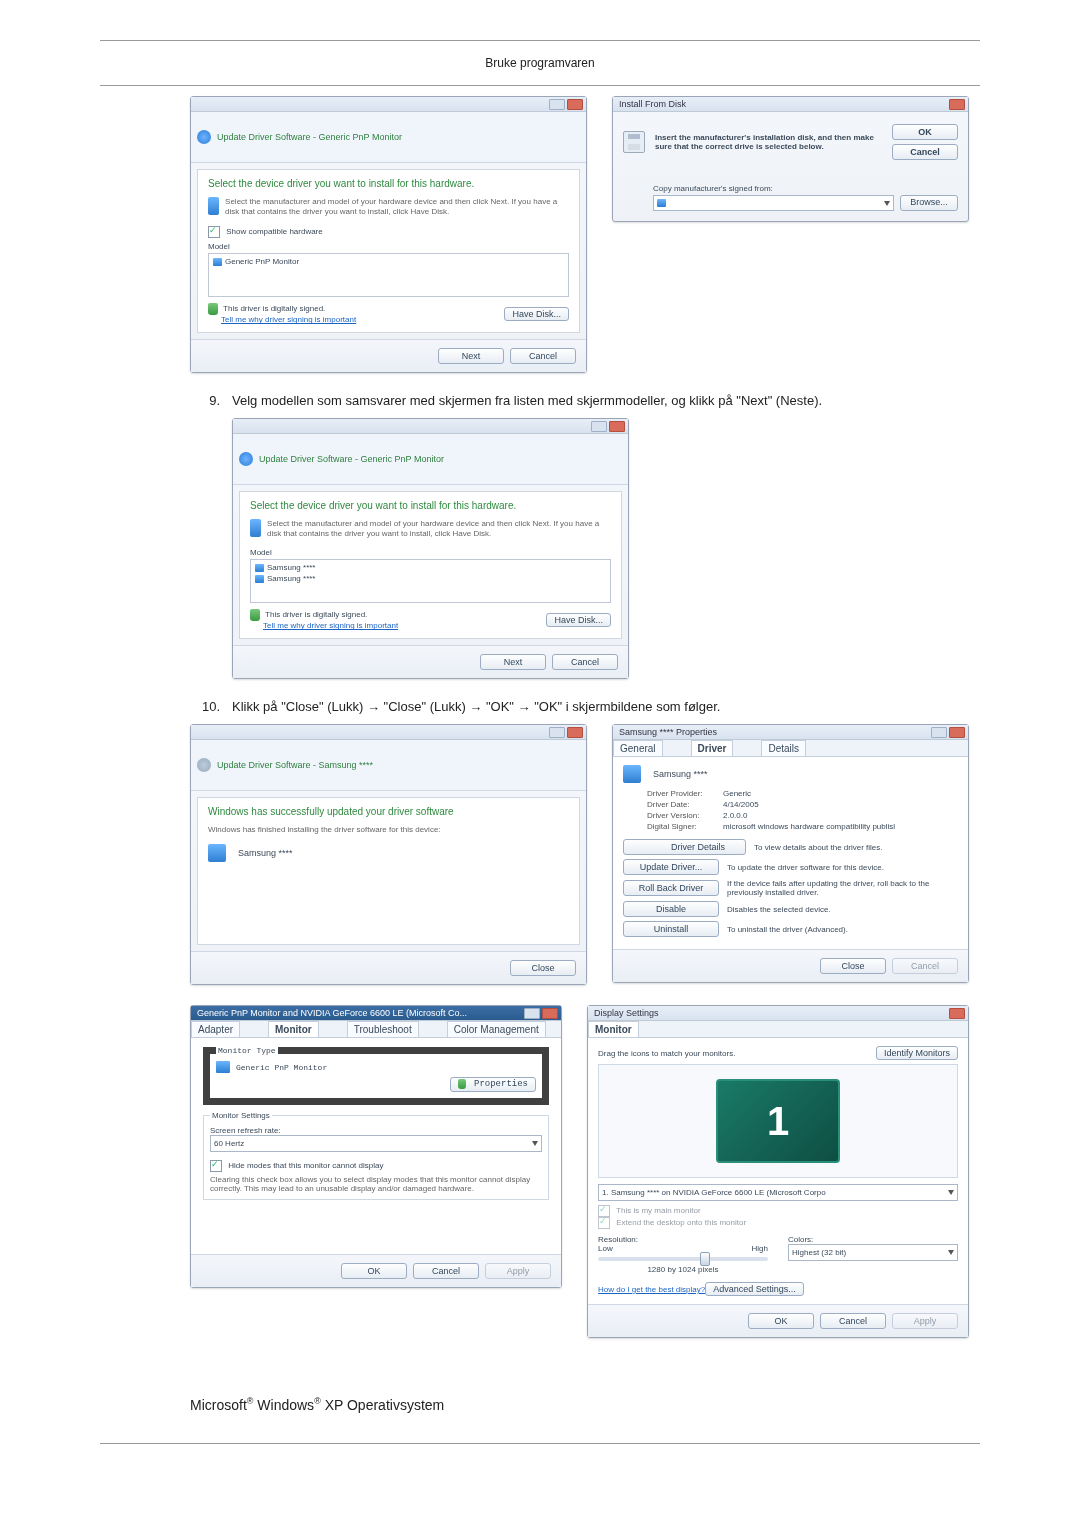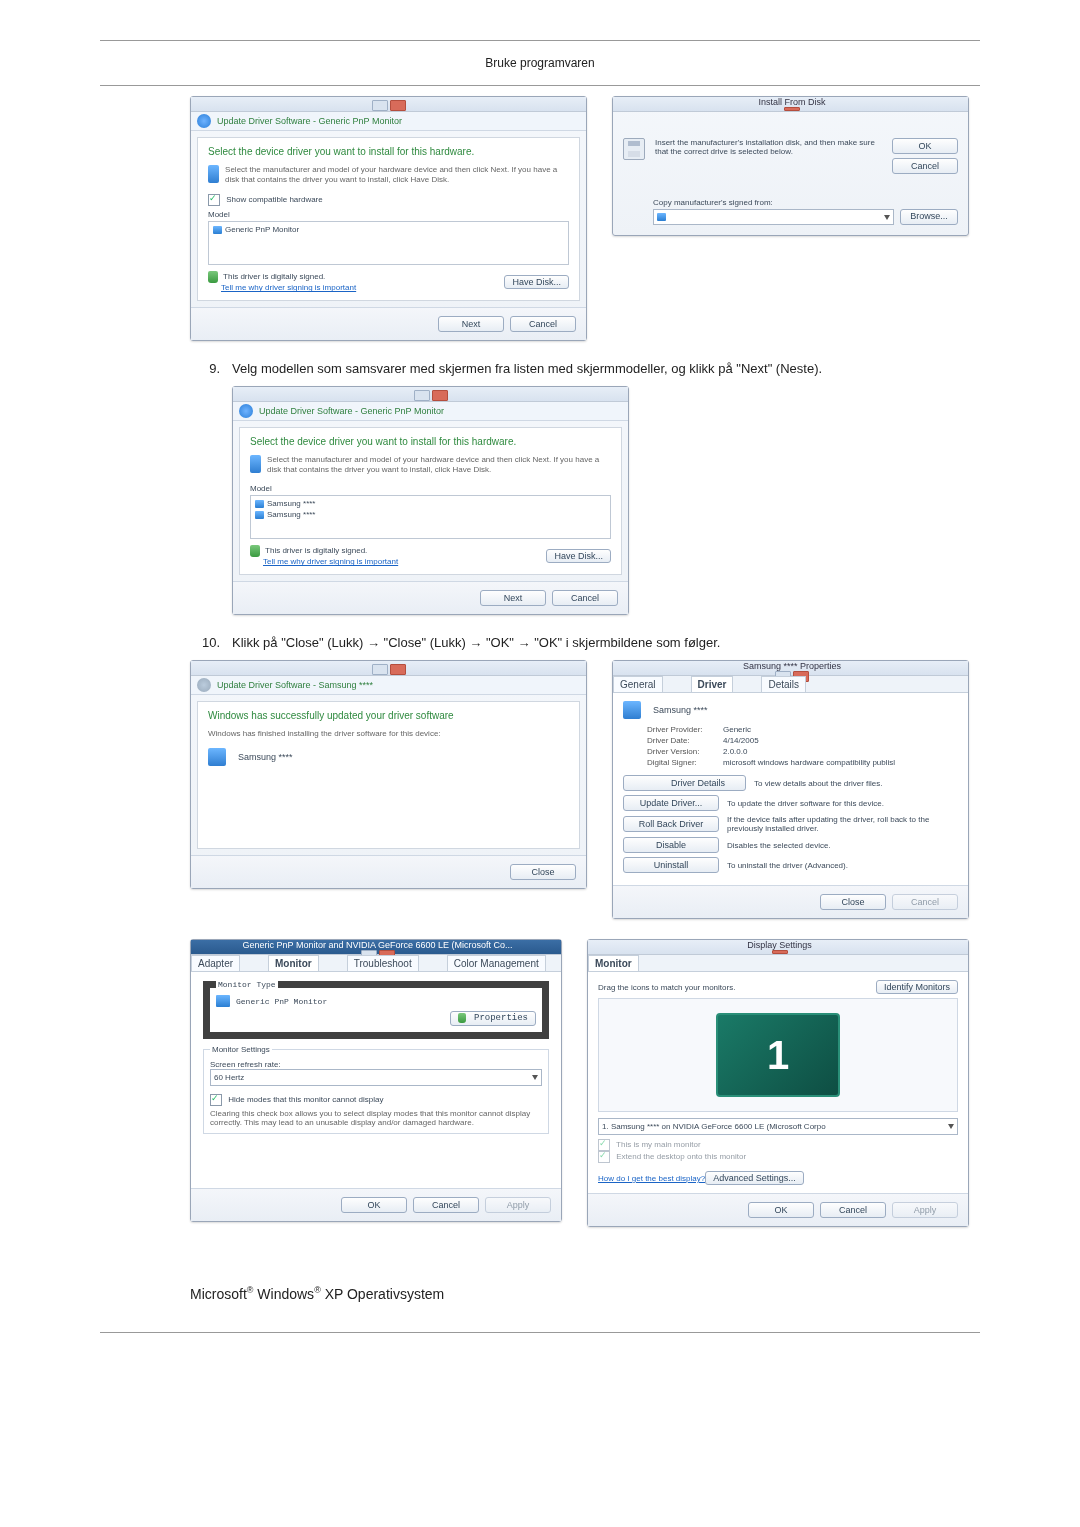--- a/index.html
+++ b/index.html
@@ -47,38 +47,37 @@
     position: relative;
   }
   .titlebar {
     height: 14px;
     background: linear-gradient(#e7eef7,#d8e2ef);
     border-bottom: 1px solid #c0cad7;
     display: flex;
     justify-content: flex-end;
     align-items: center;
     padding: 0 3px;
-    flex-direction: column;
   }
   .tb-btns {
     display: flex;
     gap: 2px;
   }
   .tb-btn {
     width: 14px;
     height: 9px;
     background: #d9e3ef;
     border: 1px solid #9fb0c6;
     border-radius: 1px;
   }
   .tb-btn.close { background: #d86b5a; border-color: #b44e3e; }
   .crumb {
     background: #f0f5fb;
     border-bottom: 1px solid #cfd8e4;
-    padding: 2px 6px;
+    padding: 18px 6px;
     display: flex;
     align-items: center;
     gap: 6px;
     font-size: 9px;
     color: #476;
   }
   .crumb .back {
     width: 14px; height: 14px; border-radius: 50%;
     background: radial-gradient(#6fb3ff,#2a7ed8);
   }
@@ -244,21 +243,21 @@
           <span class="btn">Next</span>
           <span class="btn">Cancel</span>
         </div>
       </div>
 
       <div class="win" style="width:355px;">
         <div class="titlebar" style="justify-content:space-between;padding-left:6px;">
           <span style="font-size:9px;color:#334;">Install From Disk</span>
           <span class="tb-btn close"></span>
         </div>
-        <div style="padding:26px 10px 6px 10px;display:flex;gap:10px;align-items:flex-start;">
+        <div style="padding:12px 10px 6px 10px;display:flex;gap:10px;align-items:center;font-weight:bold;">
           <span class="floppy"></span>
           <span style="font-size:8px;flex:1;">Insert the manufacturer's installation disk, and then make sure that the correct drive is selected below.</span>
           <div style="display:flex;flex-direction:column;gap:4px;">
             <span class="btn">OK</span>
             <span class="btn">Cancel</span>
           </div>
         </div>
         <div style="padding:18px 10px 10px 40px;">
           <div style="font-size:8px;margin-bottom:2px;">Copy manufacturer's signed from:</div>
           <div style="display:flex;gap:6px;">
@@ -491,20 +490,40 @@
             <span class="caret"></span>
           </div>
           <div style="font-size:8px;margin-top:4px;opacity:.55;">
             <span class="chk"></span>
             <span>This is my main monitor</span>
           </div>
           <div style="font-size:8px;opacity:.55;">
             <span class="chk" style=""></span>
             <span>Extend the desktop onto this monitor</span>
           </div>
+          <div style="display:flex;gap:20px;margin-top:6px;font-size:8px;">
+            <div style="flex:1;">
+              <div>Resolution:</div>
+              <div style="display:flex;justify-content:space-between;">
+                <span>Low</span>
+                <span>High</span>
+              </div>
+              <div class="slider-track">
+                <div class="slider-thumb" style="left:60%;"></div>
+              </div>
+              <div style="text-align:center;">1280 by 1024 pixels</div>
+            </div>
+            <div style="flex:1;">
+              <div>Colors:</div>
+              <div class="dropdown">
+                <span>Highest (32 bit)</span>
+                <span class="caret"></span>
+              </div>
+            </div>
+          </div>
           <div style="display:flex;justify-content:flex-start;align-items:center;margin-top:8px;font-size:8px;">
             <span class="link">How do I get the best display?</span>
             <span class="btn btn-sm">Advanced Settings...</span>
           </div>
         </div>
         <div class="btn-row">
           <span class="btn">OK</span>
           <span class="btn">Cancel</span>
           <span class="btn" style="opacity:.5;">Apply</span>
         </div>

